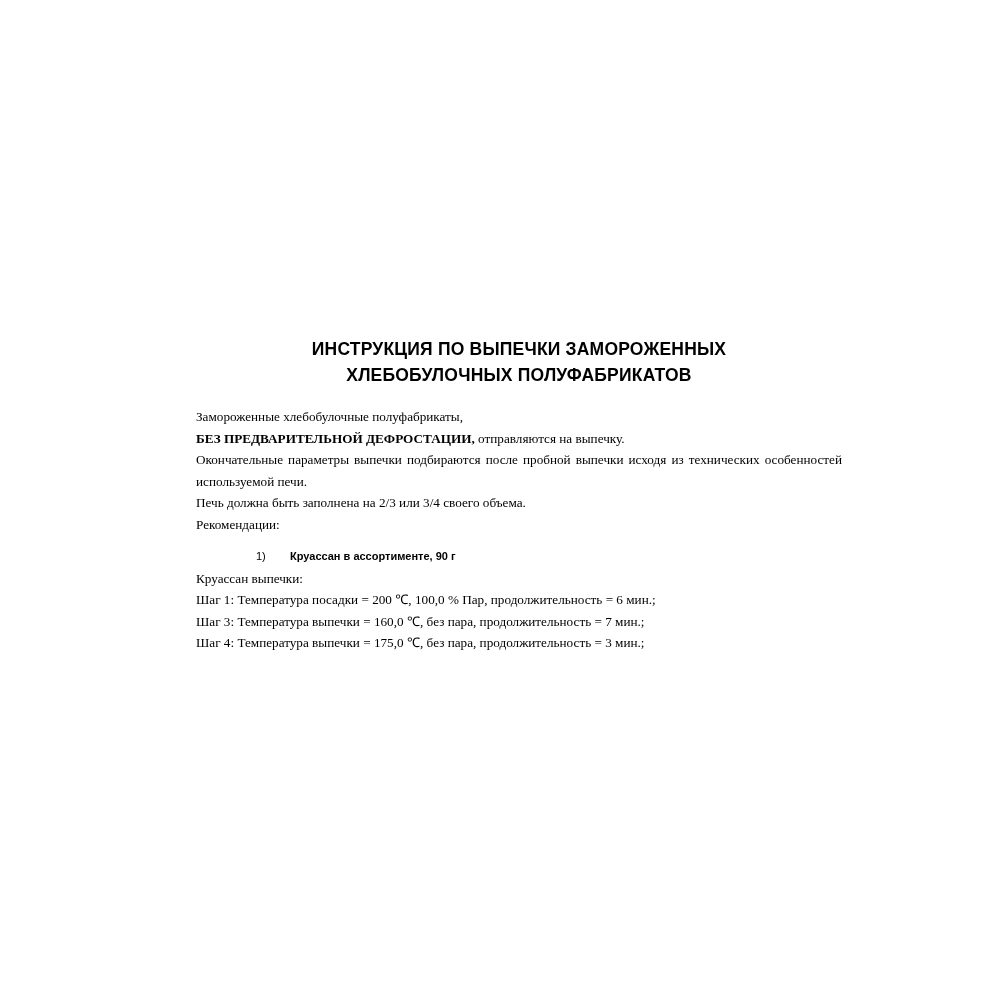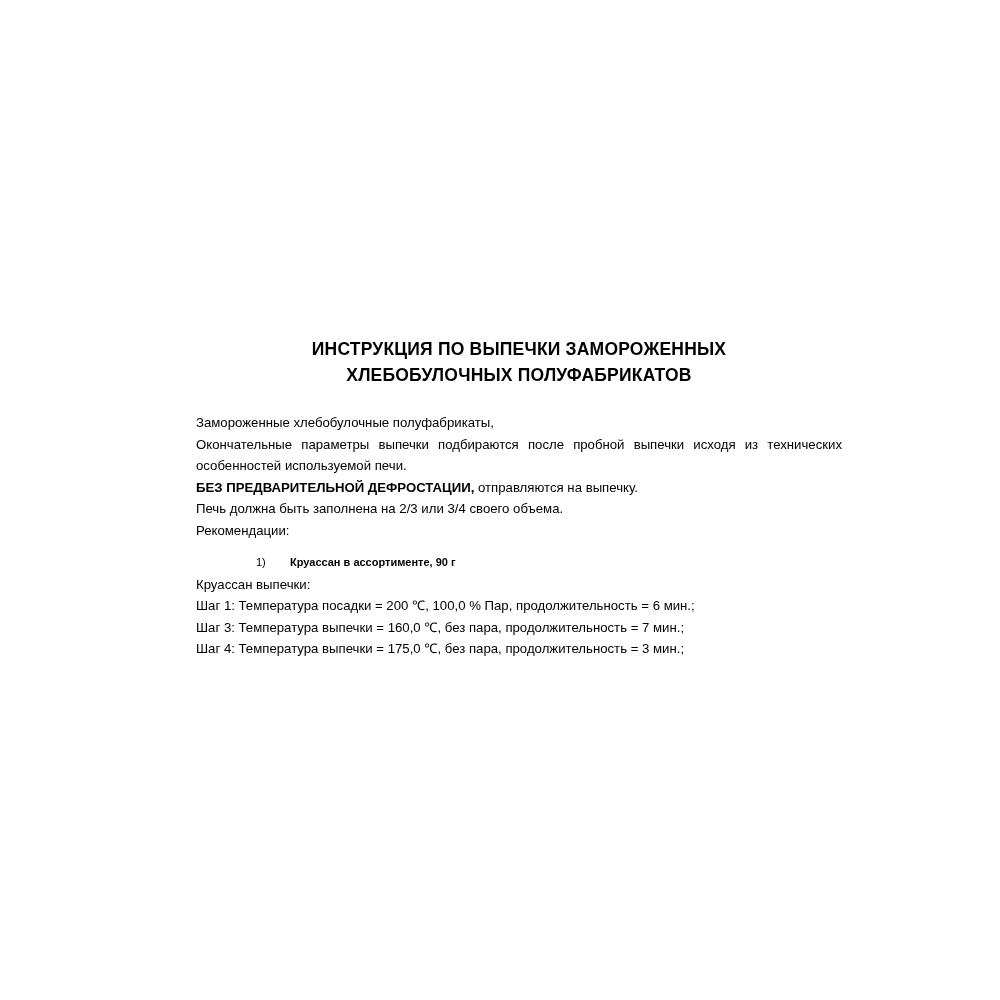--- a/index.html
+++ b/index.html
@@ -25,28 +25,29 @@
     left: 196px;
     top: 336px;
     width: 646px;
   }
   .doc-title {
     text-align: center;
     font-weight: bold;
     font-size: 17.5px;
     line-height: 26px;
     letter-spacing: 0.2px;
-    margin: 0 0 24px 0;
+    margin: 0 0 18px 0;
   }
   .doc-title .title-line {
     display: block;
   }
   .body-text {
     font-size: 13.2px;
     line-height: 21.5px;
+    font-family: Liberation Serif, serif;
   }
   .p {
     margin: 0;
   }
   .p.justify {
     text-align: justify;
   }
   .bold {
     font-weight: bold;
   }
@@ -74,22 +75,22 @@
 <div class="page">
   <div class="doc">
 
     <h1 class="doc-title">
       <span class="title-line">ИНСТРУКЦИЯ ПО ВЫПЕЧКИ ЗАМОРОЖЕННЫХ</span>
       <span class="title-line">ХЛЕБОБУЛОЧНЫХ ПОЛУФАБРИКАТОВ</span>
     </h1>
 
     <div class="body-text">
       <p class="p">Замороженные хлебобулочные полуфабрикаты,</p>
+      <p class="p"><span class="bold">БЕЗ ПРЕДВАРИТЕЛЬНОЙ ДЕФРОСТАЦИИ,</span><span> отправляются на выпечку.</span></p>
       <p class="p justify">Окончательные параметры выпечки подбираются после пробной выпечки исходя из технических особенностей используемой печи.</p>
-      <p class="p"><span class="bold">БЕЗ ПРЕДВАРИТЕЛЬНОЙ ДЕФРОСТАЦИИ,</span><span> отправляются на выпечку.</span></p>
       <p class="p">Печь должна быть заполнена на 2/3 или 3/4 своего объема.</p>
       <p class="p">Рекомендации:</p>
     </div>
 
     <div class="spacer-sm"></div>
 
     <p class="list-item"><span class="marker">1)</span><span>Круассан в ассортименте, 90 г</span></p>
 
     <div class="body-text steps">
       <p class="p">Круассан выпечки:</p>

